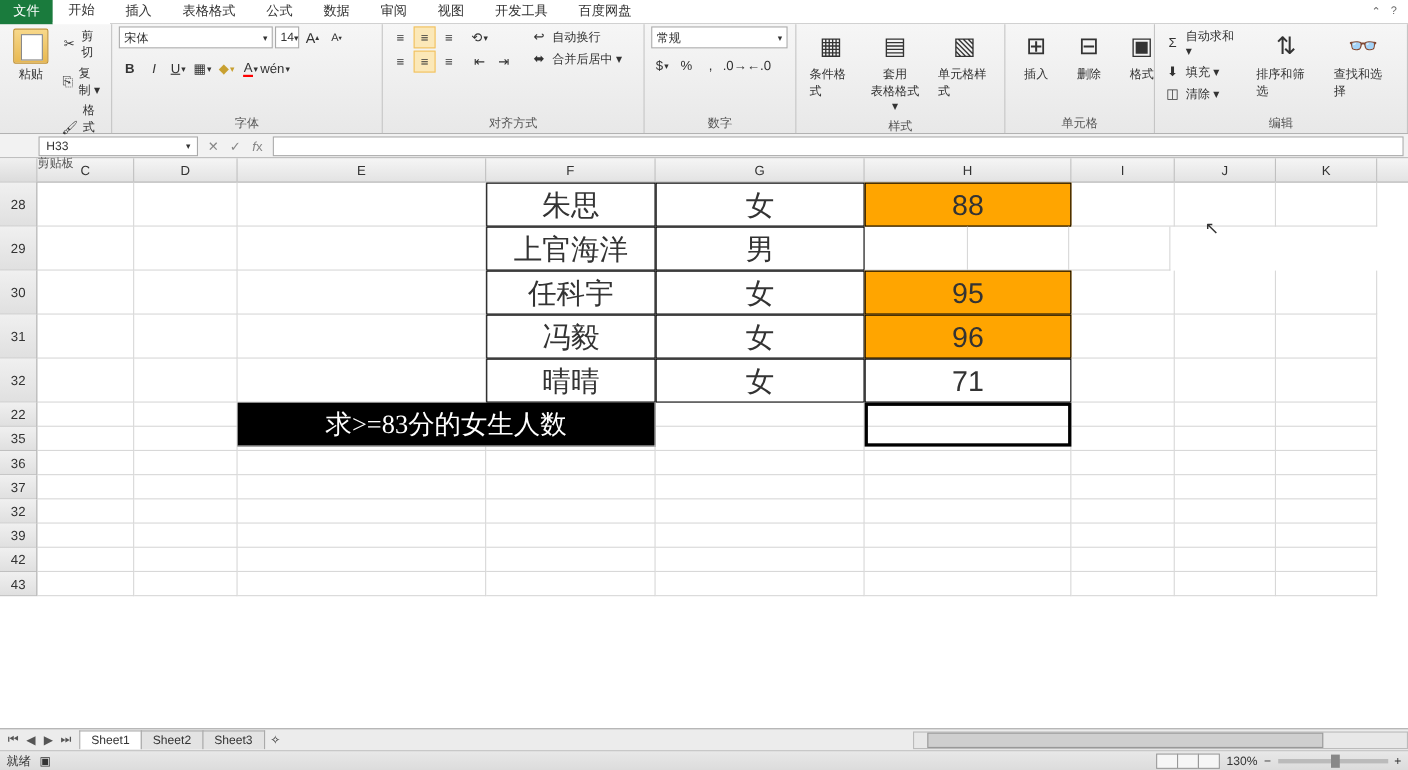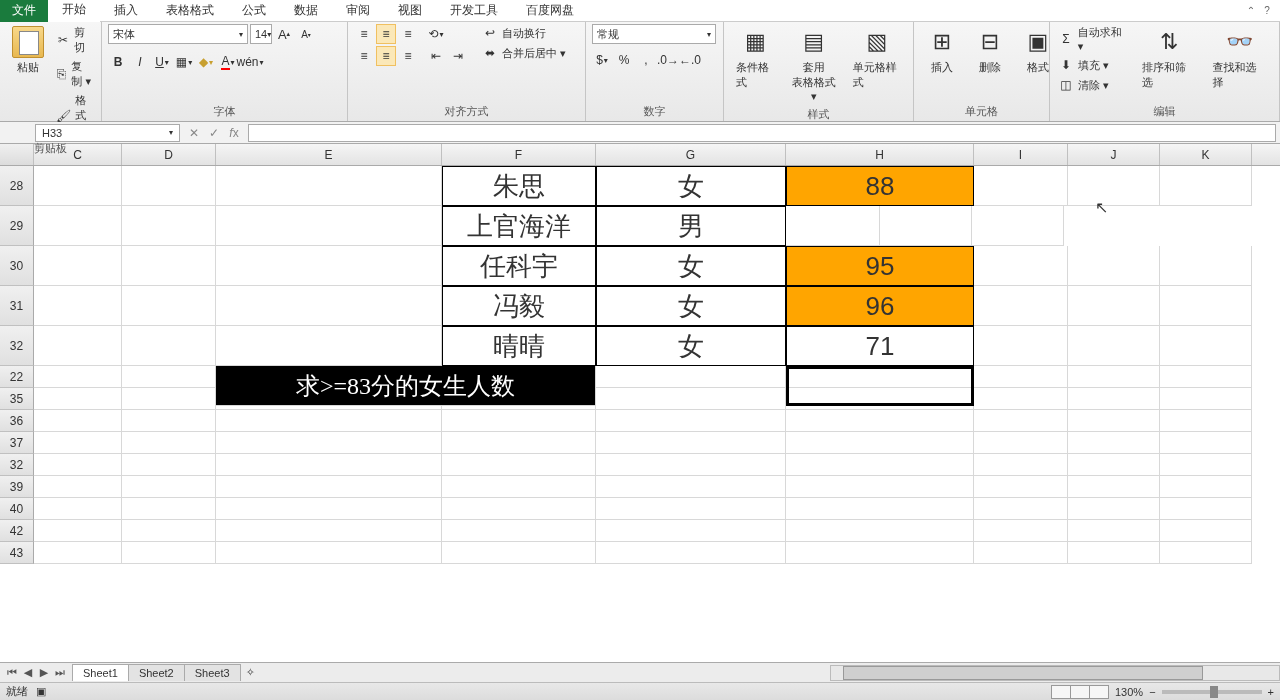--- a/index.html
+++ b/index.html
@@ -439,32 +439,20 @@
       <div class="cell" style="width: 94px;"></div>
       <div class="cell" style="width: 226px;"></div>
       <div class="cell" style="width: 154px;"></div>
       <div class="cell" style="width: 190px;"></div>
       <div class="cell" style="width: 188px;"></div>
       <div class="cell" style="width: 94px;"></div>
       <div class="cell" style="width: 92px;"></div>
       <div class="cell" style="width: 92px;"></div>
     </div>
     <div class="row">
-      <div class="rowhdr">40</div>
-      <div class="cell" style="width: 88px;"></div>
-      <div class="cell" style="width: 94px;"></div>
-      <div class="cell" style="width: 226px;"></div>
-      <div class="cell" style="width: 154px;"></div>
-      <div class="cell" style="width: 190px;"></div>
-      <div class="cell" style="width: 188px;"></div>
-      <div class="cell" style="width: 94px;"></div>
-      <div class="cell" style="width: 92px;"></div>
-      <div class="cell" style="width: 92px;"></div>
-    </div>
-    <div class="row">
       <div class="rowhdr">42</div>
       <div class="cell" style="width: 88px;"></div>
       <div class="cell" style="width: 94px;"></div>
       <div class="cell" style="width: 226px;"></div>
       <div class="cell" style="width: 154px;"></div>
       <div class="cell" style="width: 190px;"></div>
       <div class="cell" style="width: 188px;"></div>
       <div class="cell" style="width: 94px;"></div>
       <div class="cell" style="width: 92px;"></div>
       <div class="cell" style="width: 92px;"></div>

